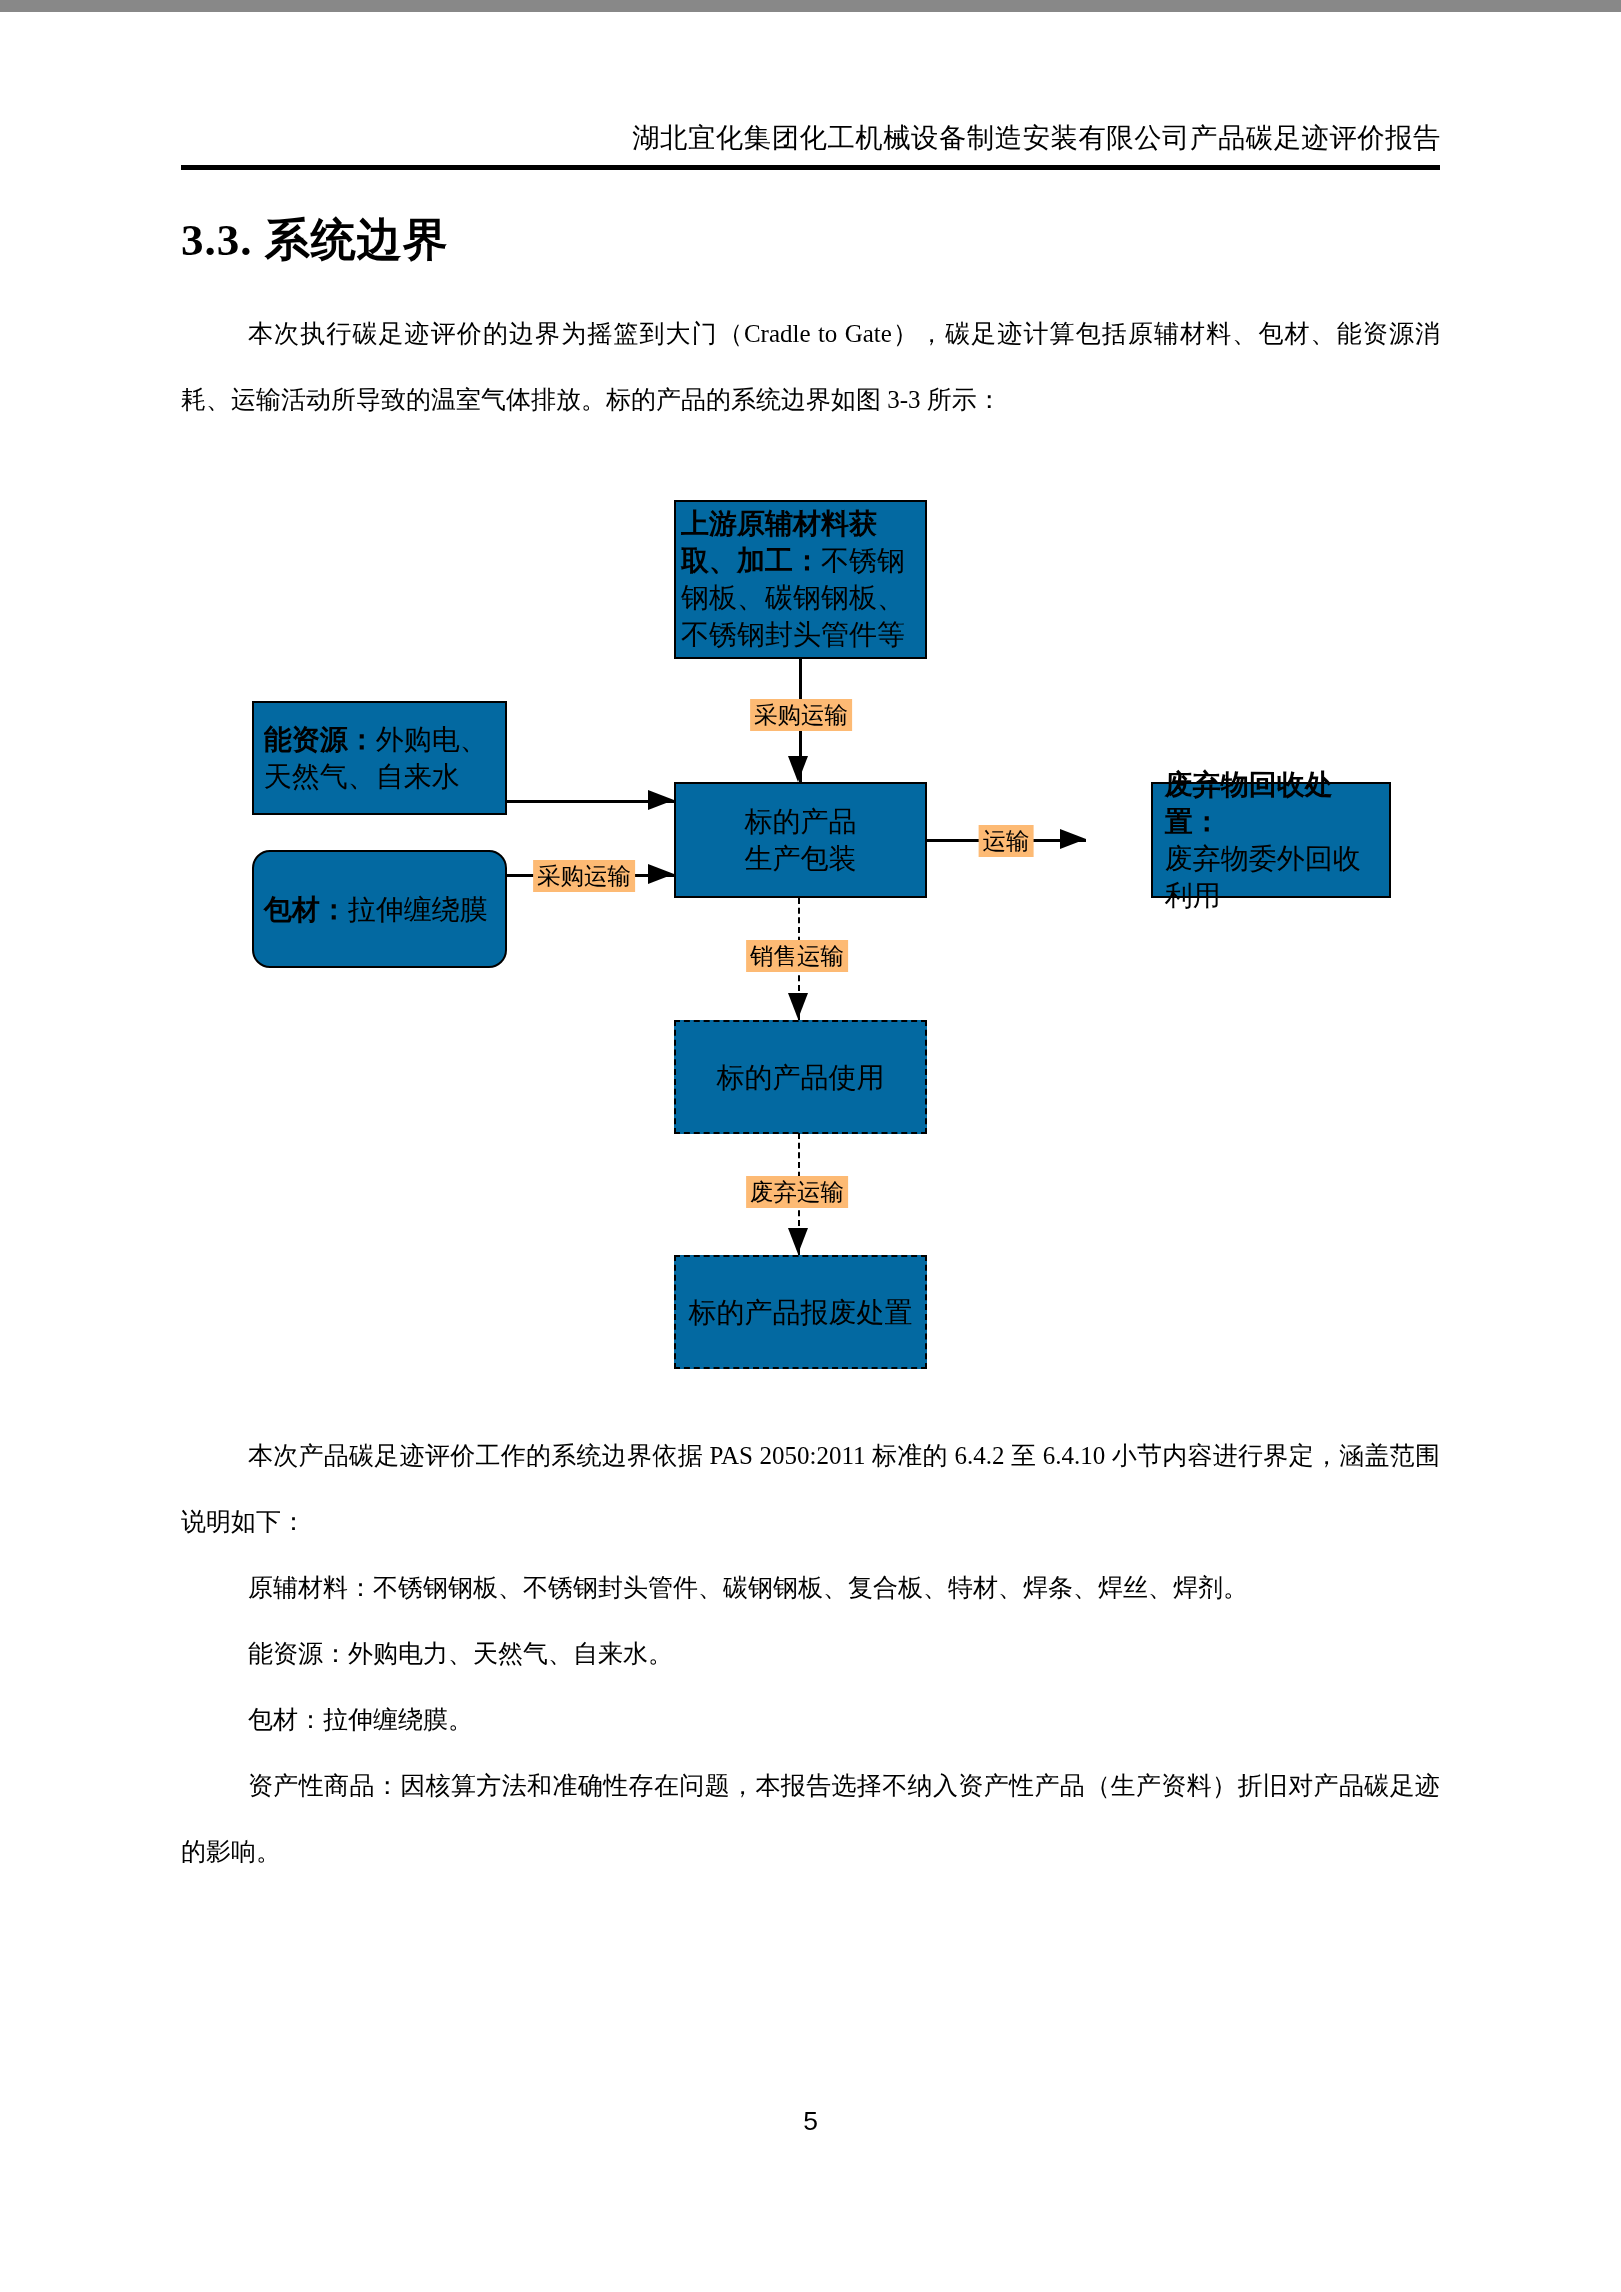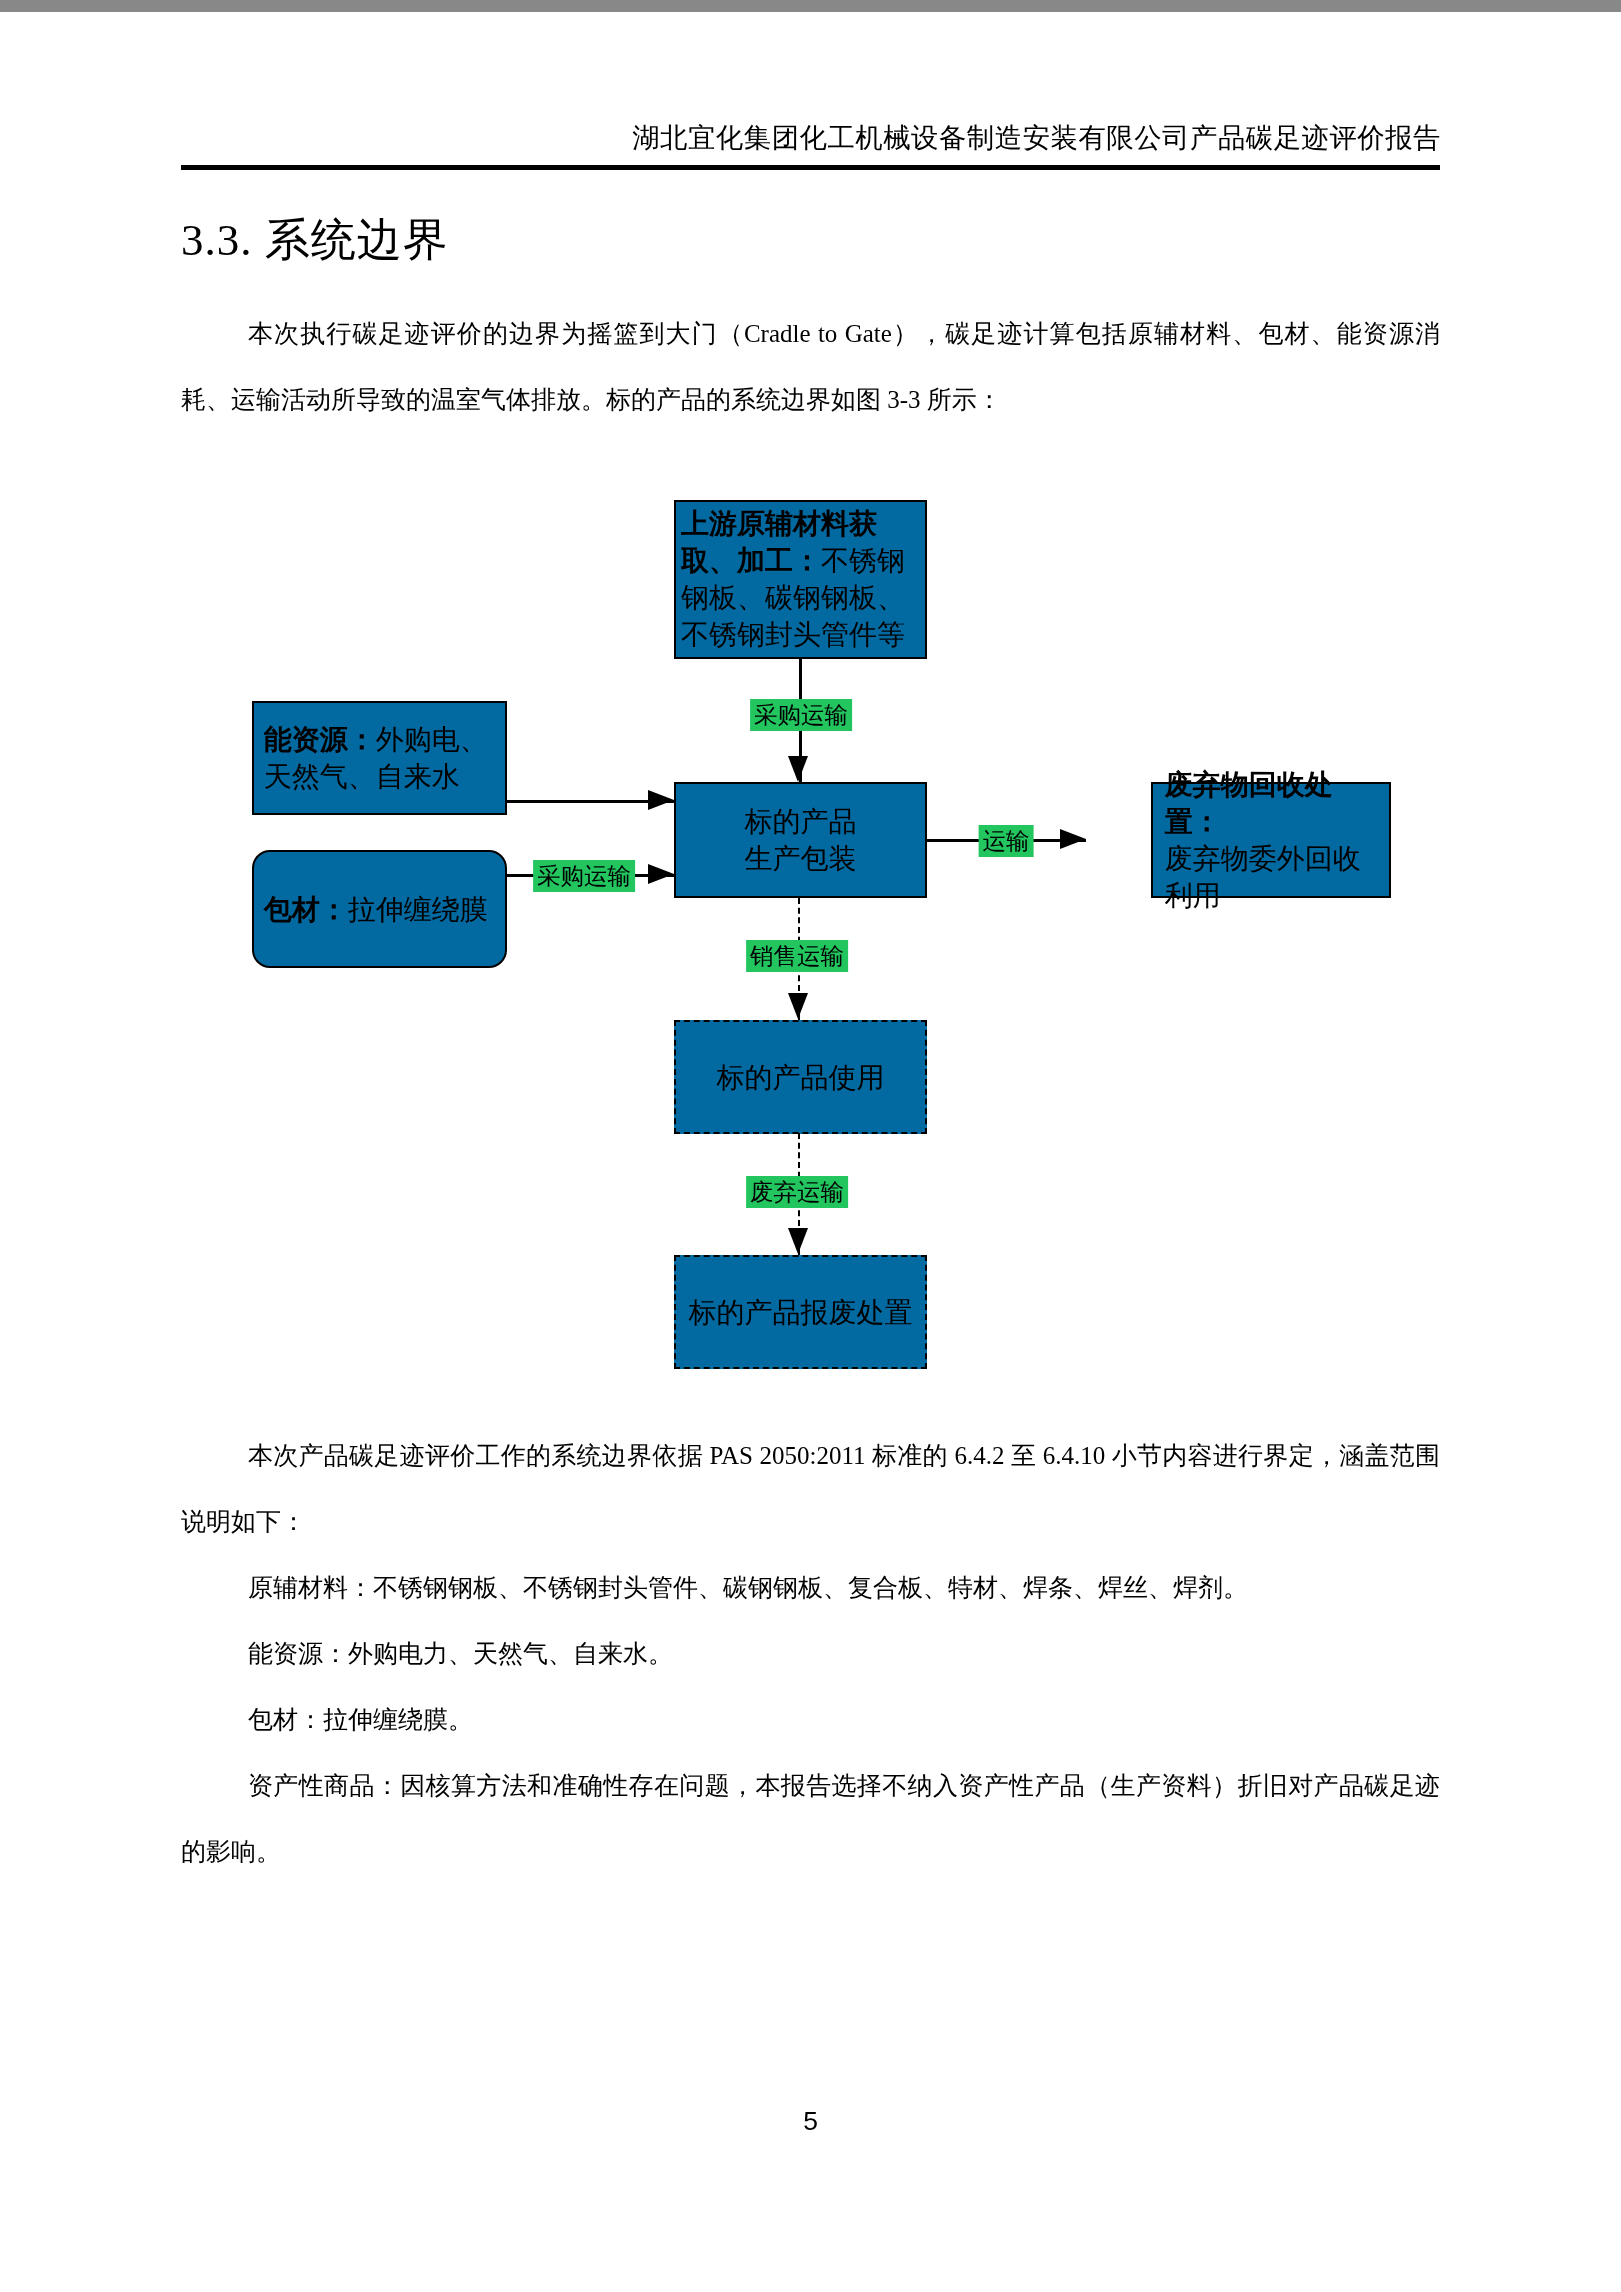--- a/index.html
+++ b/index.html
@@ -9,21 +9,21 @@
     font-family:"Liberation Serif","DejaVu Serif",serif;
     overflow:hidden;
   }
   .abs { position:absolute; }
 
   
   .header-text { top:108px; right:180px; font-size:27.4px; letter-spacing:0.5px; }
   .header-rule { left:181px; top:153px; width:1259px; height:4.9px; background:#000; }
 
   
-  .section-title { left:181px; top:198px; font-size:45px; font-weight:normal; letter-spacing:1px; }
+  .section-title { left:181px; top:198px; font-size:45px; font-weight:bold; letter-spacing:1px; }
   .body-col { left:181px; width:1259px; font-size:25px; line-height:66px; text-align:justify; }
   .body-col p { margin:0; text-indent:67px; }
   #para1-col { top:289px; }
   #body-col2 { top:1411px; }
   .caption { left:0; top:1370px; width:1621px; text-align:center; font-size:27.4px; }
   .page-number { left:0; top:2094px; width:1621px; text-align:center; font-size:26.5px;
                  font-family:"Liberation Sans","DejaVu Sans",sans-serif; }
 
   
   .box { position:absolute; border:2.9px solid #000; box-sizing:border-box;
@@ -43,21 +43,21 @@
 
   .hline { position:absolute; height:2.9px; background:#000; }
   .vline { position:absolute; width:2.9px; background:#000; }
   .vdash { position:absolute; width:0; border-left:2.9px dashed #000; }
   .head-right { position:absolute; width:0; height:0;
     border-top:10.8px solid transparent; border-bottom:10.8px solid transparent;
     border-left:26.5px solid #000; }
   .head-down { position:absolute; width:0; height:0;
     border-left:10.8px solid transparent; border-right:10.8px solid transparent;
     border-top:26.5px solid #000; }
-  .arrow-label { position:absolute; font-size:23.5px; background:#22c55e; padding:0 3.9px;
+  .arrow-label { position:absolute; font-size:23.5px; background:#fdba74; padding:0 3.9px;
     transform:translate(-50%,-50%); white-space:nowrap; }
 </style>
 </head>
 <body>
 
 <div class="page">
 
   <div class="abs header-text">湖北宜化集团化工机械设备制造安装有限公司产品碳足迹评价报告</div>
   <div class="abs header-rule"></div>
 

